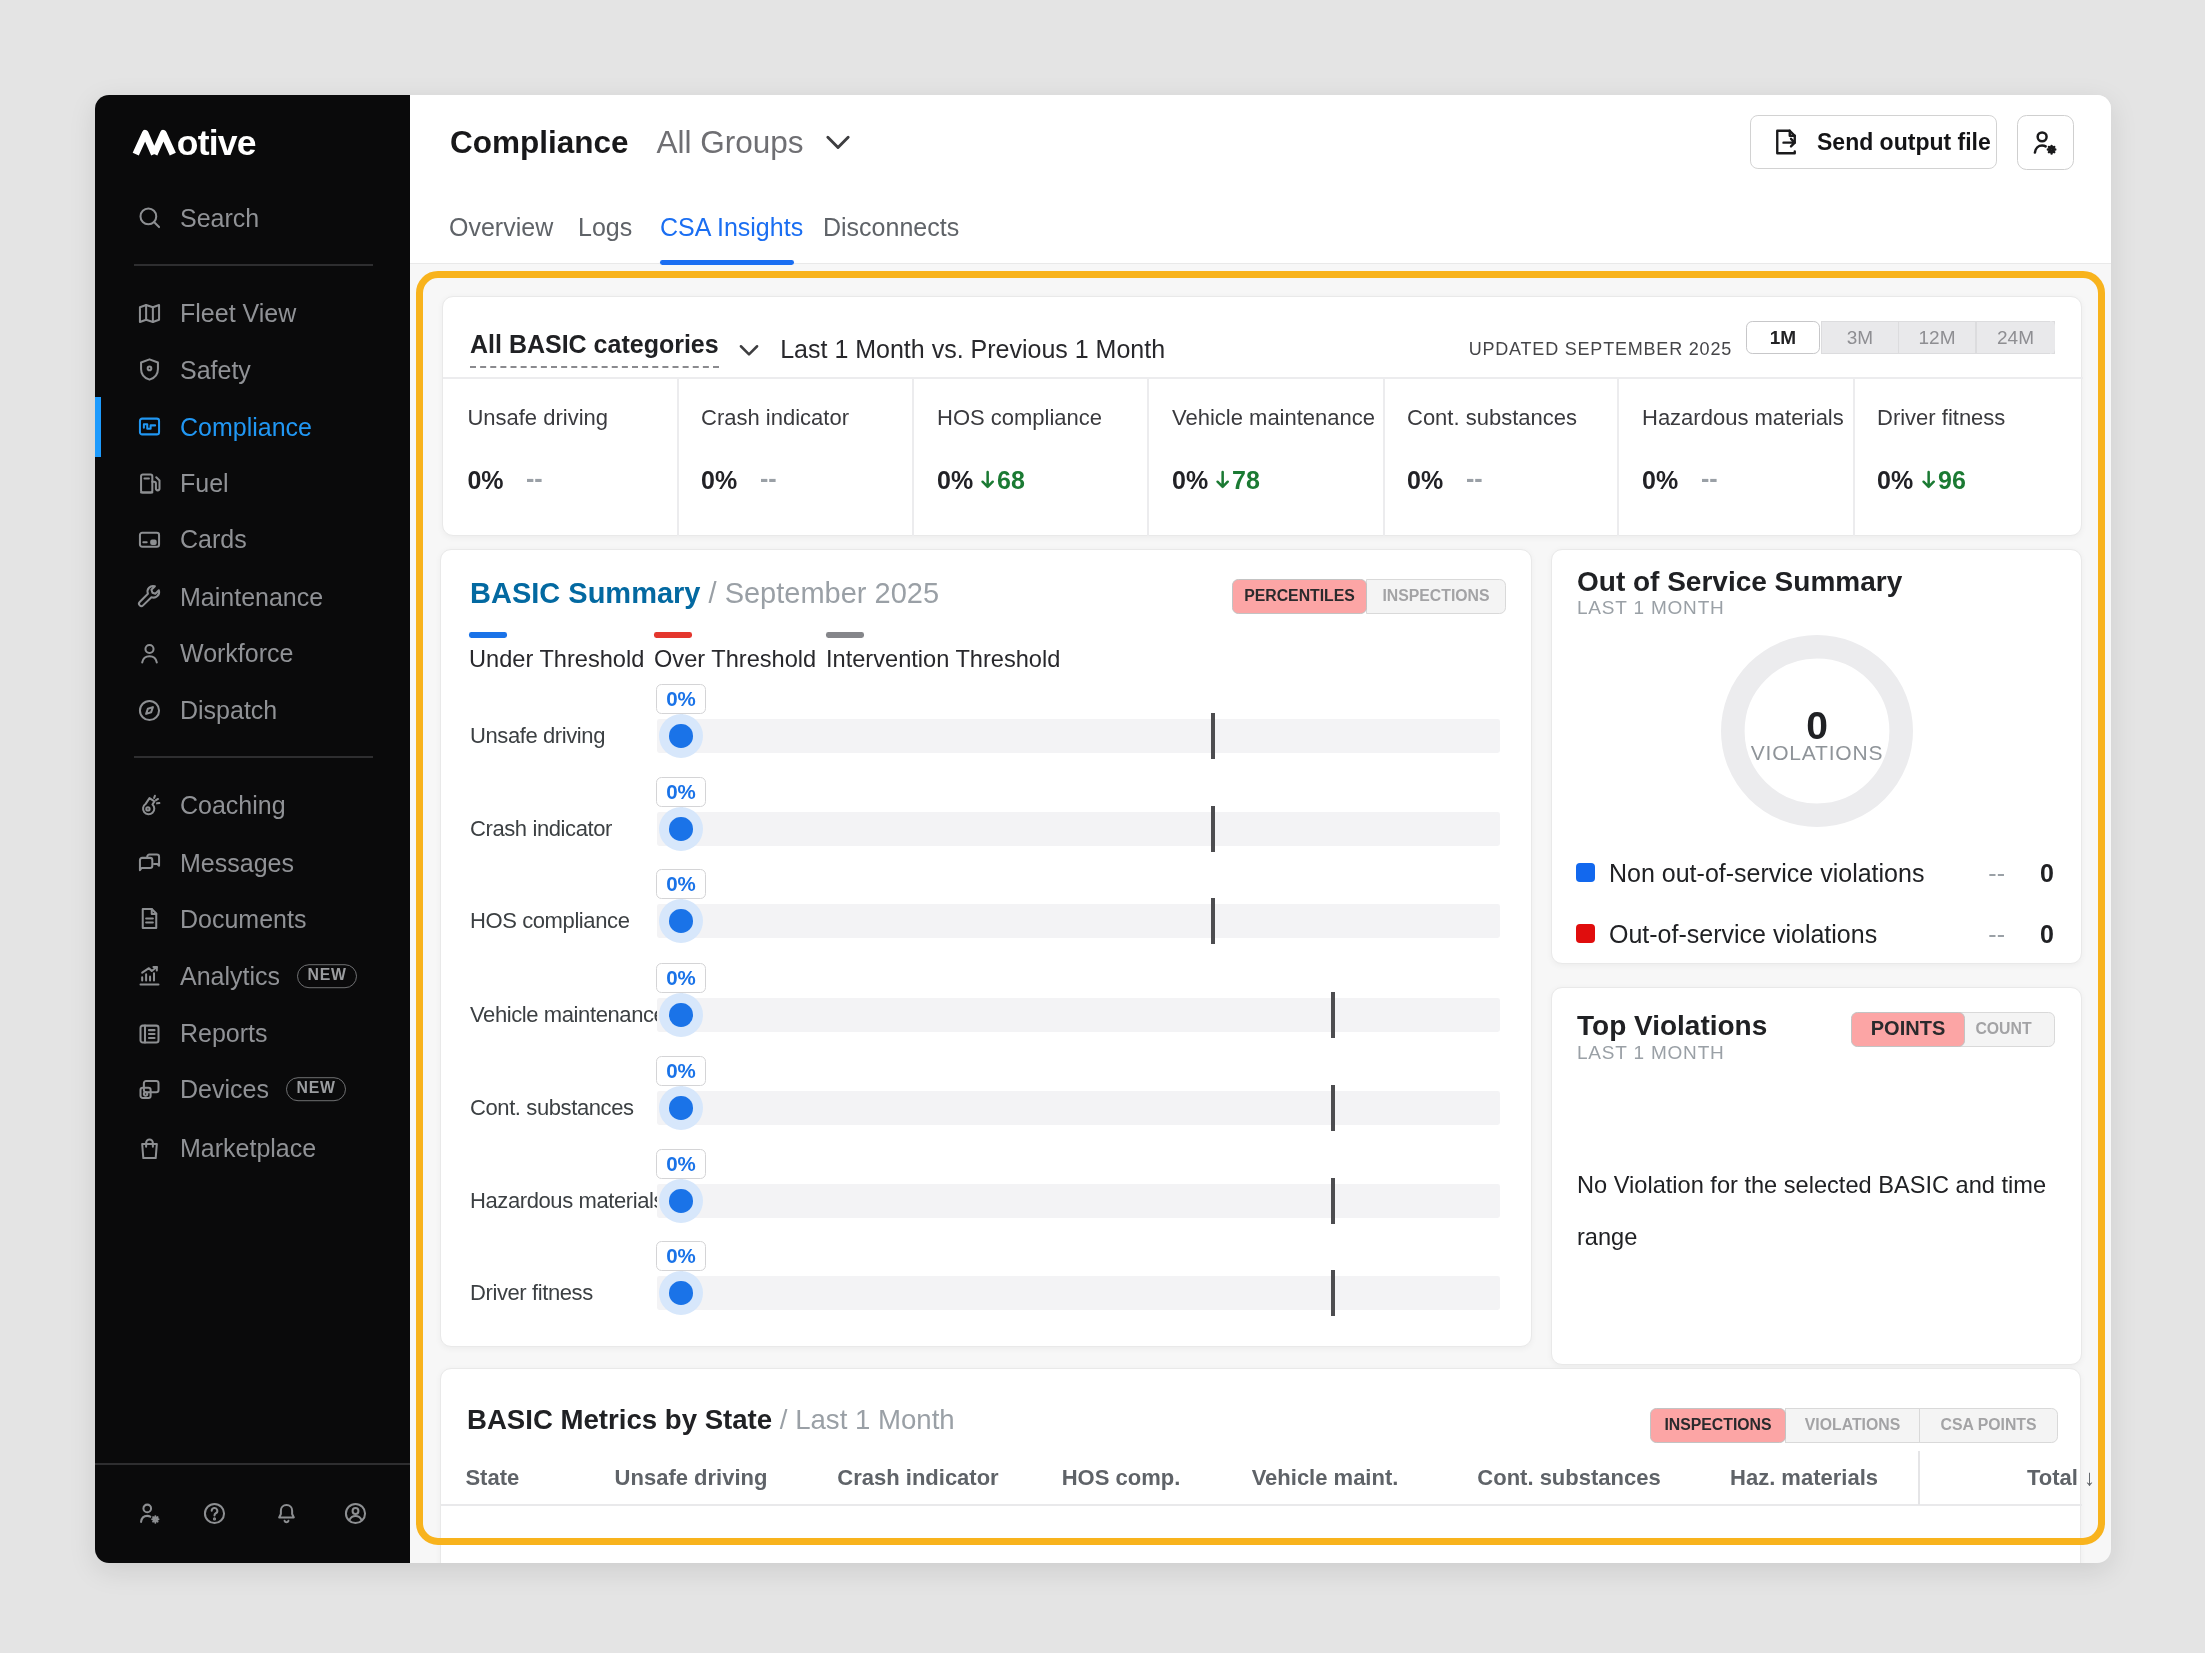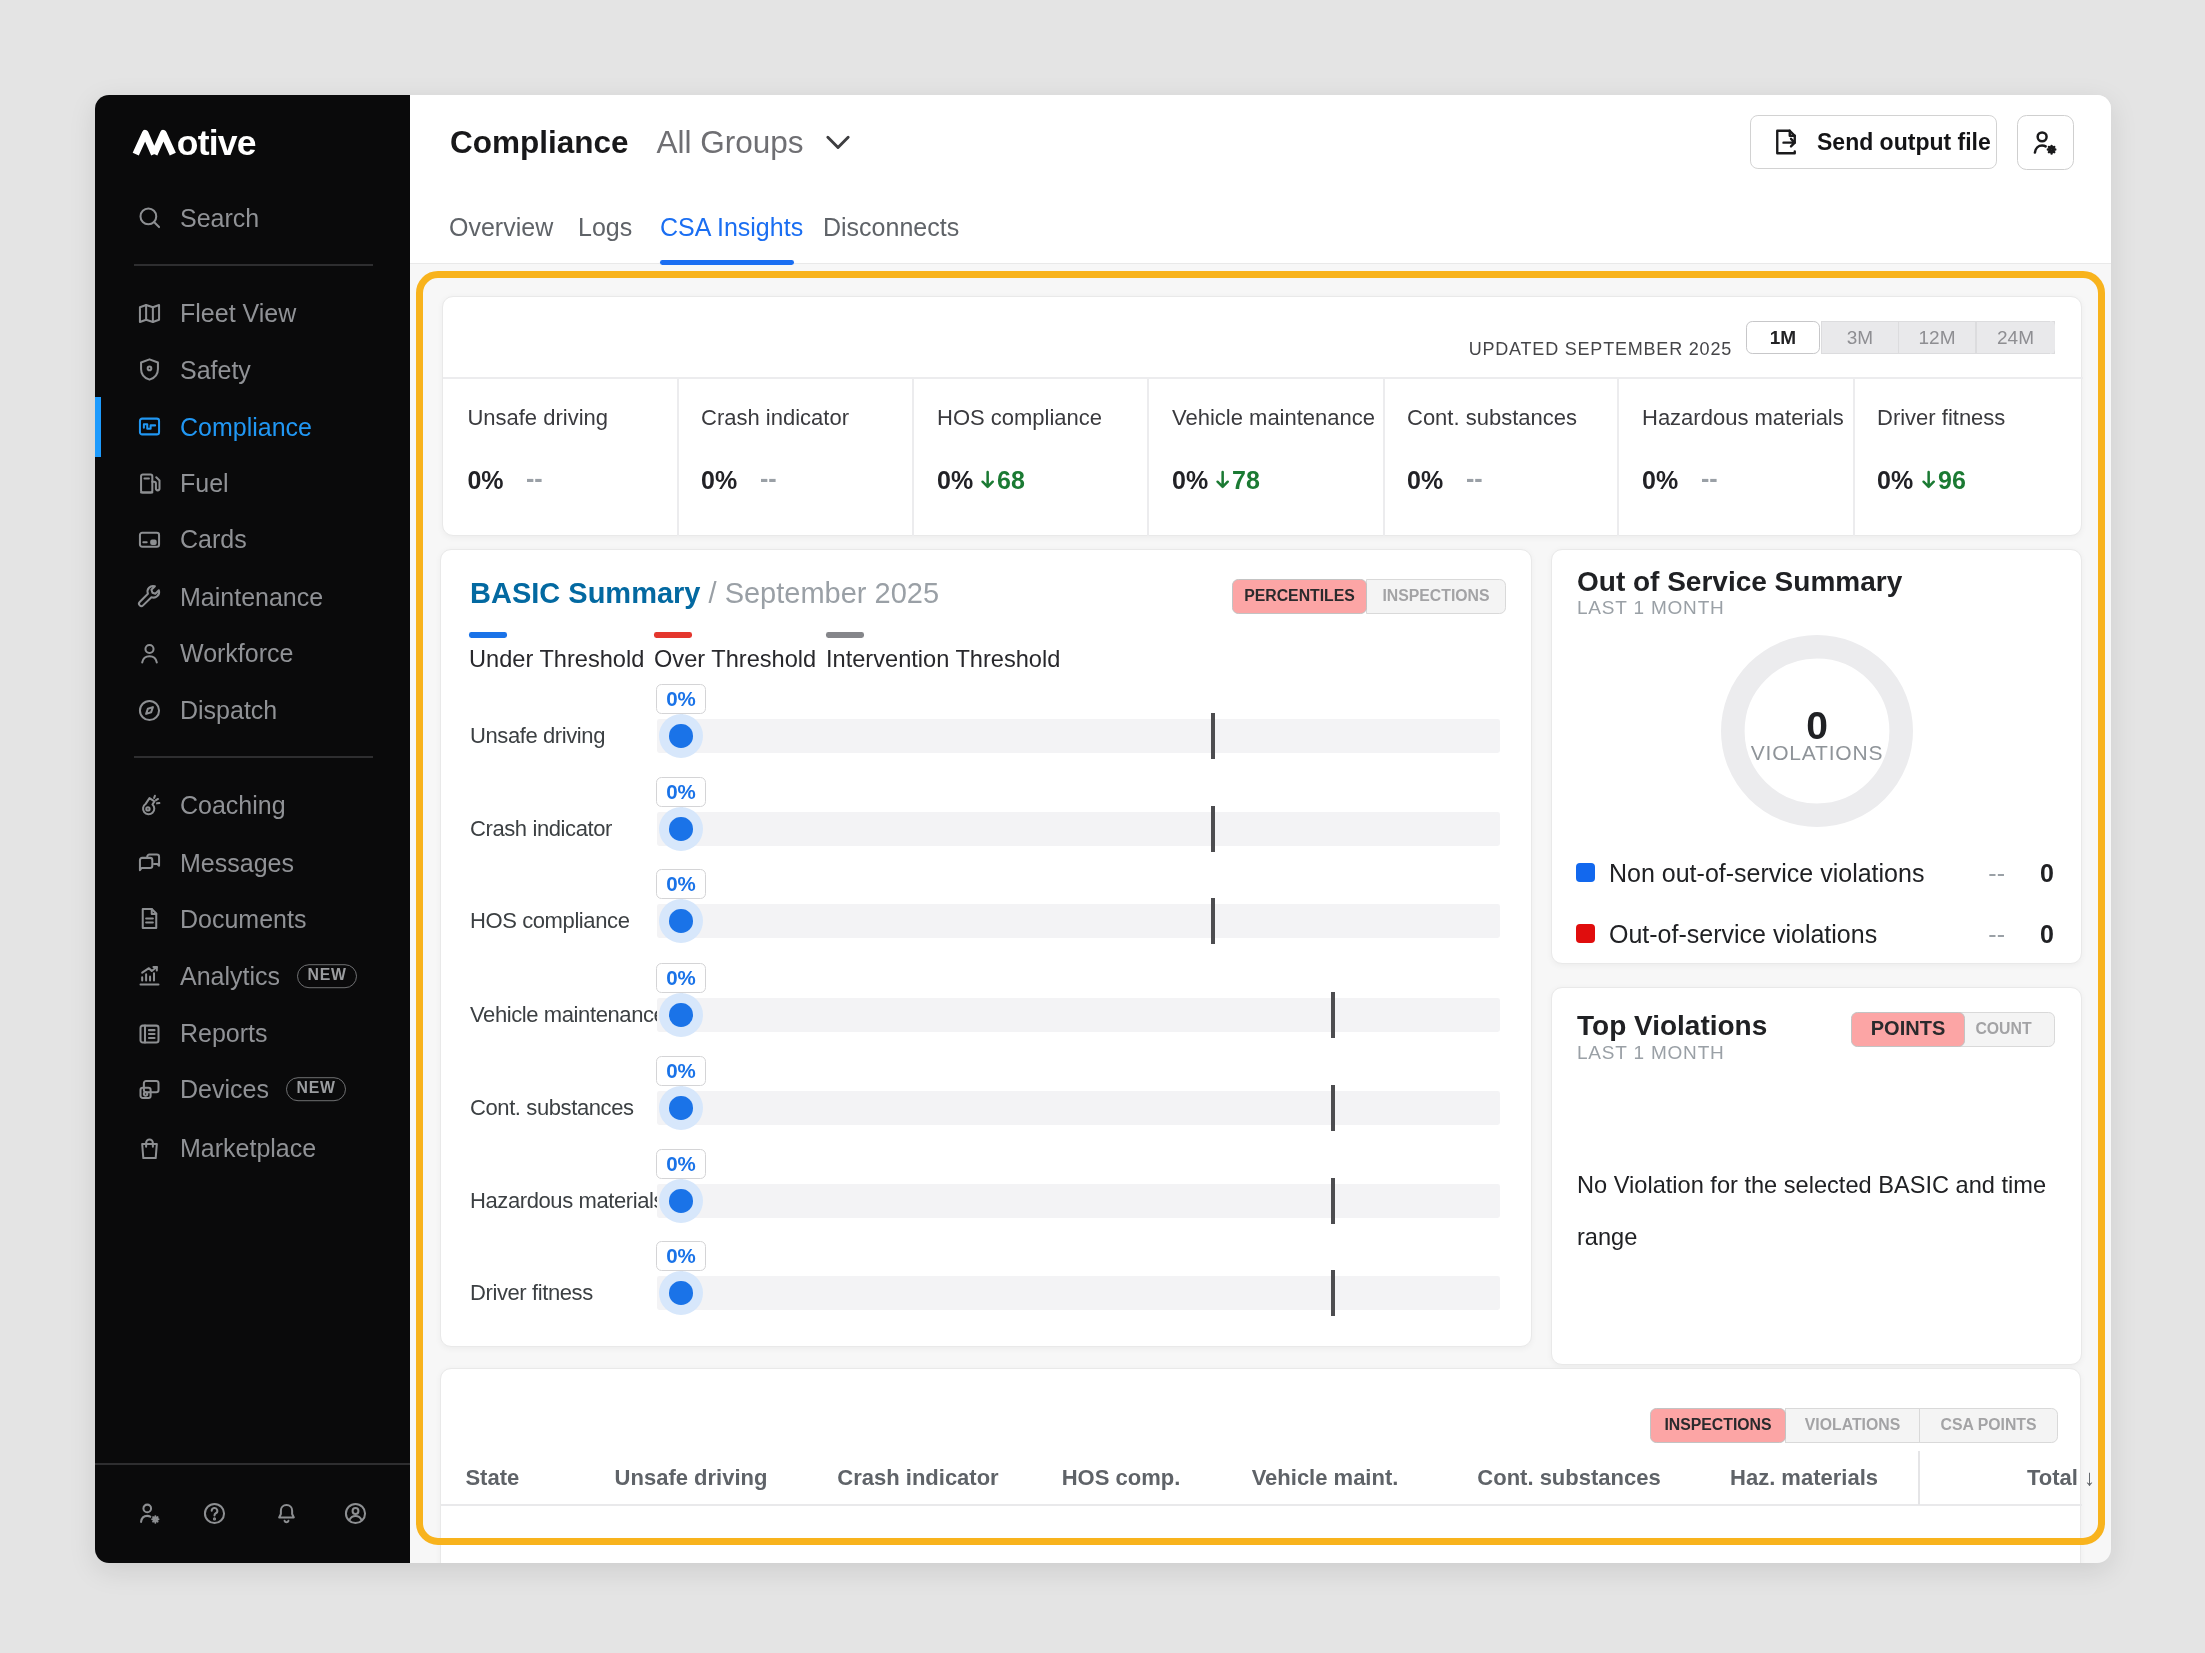--- a/index.html
+++ b/index.html
@@ -170,20 +170,27 @@
 <div class="abs vc" style="left:1407px;top:47px;font-size:23px;font-weight:bold;color:#141416;white-space:nowrap">Send output file</div>
 <div class="abs" style="left:1607px;top:19.7px;width:57px;height:55px;border:1.6px solid #cfcfcf;border-radius:9.5px;background:#fff"></div>
 <svg class="abs" style="left:1619px;top:31.5px" width="31.5" height="31.5" viewBox="0 0 24 24" fill="none" stroke="#1a1a1c" stroke-width="1.9" stroke-linecap="round" stroke-linejoin="round">
         <circle cx="10" cy="7.5" r="3.4"></circle>
         <path d="M4.5 19.5c.4-3.4 2.7-5.4 5.5-5.4 1 0 1.9.2 2.7.7"></path>
         <circle cx="17.2" cy="17.2" r="1.1"></circle>
         <path d="M17.2 14.4v1.2M17.2 19v1.2M20 17.2h-1.2M15.6 17.2h-1.2M19.2 15.2l-.85.85M16.05 18.35l-.85.85M19.2 19.2l-.85-.85M16.05 16.05l-.85-.85"></path>
       </svg>
     </div>
   <div class="card" style="left:347px;top:201px;width:1640px;height:240px">
+<div class="abs" style="left:27px;top:52px;transform:translateY(-50%);display:flex;align-items:center;white-space:nowrap">
+        <span style="font-size:25px;font-weight:bold;color:#202124;border-bottom:2.4px dashed #8a8a8e;padding-bottom:7px">All BASIC categories</span>
+        <svg style="margin-left:19px;margin-top:3.2px" width="22" height="12.6" viewBox="0 0 24 14" fill="none" stroke="#3e3e40" stroke-width="2.8" stroke-linecap="round" stroke-linejoin="round">
+          <path d="M3 2.5l9 9 9-9"></path>
+        </svg>
+        <span style="font-size:25px;color:#28282c;margin-left:20.5px">Last 1 Month vs. Previous 1 Month</span>
+      </div>
 
 <div class="abs vc" style="left:866px;top:52px;width:423px;text-align:right;font-size:18px;color:#454548;letter-spacing:0.8px;white-space:nowrap">UPDATED SEPTEMBER 2025</div>
 <div class="abs" style="left:1303px;top:24.4px;width:74px;height:33px;background:#fff;border:1.6px solid #c7c7c9;border-radius:6.3px;z-index:2;font-size:19px;font-weight:bold;color:#232325;text-align:center;line-height:31.5px">1M</div>
 <div class="abs" style="left:1378px;top:24.4px;width:78px;height:33px;background:#e9e9eb;border:0.8px solid #dcdcde;font-size:19px;color:#8e8e92;text-align:center;line-height:31.5px">3M</div>
 <div class="abs" style="left:1455px;top:24.4px;width:78px;height:33px;background:#e9e9eb;border:0.8px solid #dcdcde;font-size:19px;color:#8e8e92;text-align:center;line-height:31.5px">12M</div>
 <div class="abs" style="left:1533px;top:24.4px;width:79px;height:33px;background:#e9e9eb;border:0.8px solid #dcdcde;font-size:19px;color:#8e8e92;text-align:center;line-height:31.5px">24M</div>
 <div class="abs" style="left:1607px;top:24.4px;width:4.7px;height:33px;background:#e9e9eb;border-radius:0 6.3px 6.3px 0"></div>
 <div class="abs" style="left:0;top:80px;width:1640px;height:1.6px;background:#ececee"></div>
 <div class="abs vc" style="left:24.4px;top:121px;font-size:22px;color:#3a3a3e;white-space:nowrap">Unsafe driving</div>
 <div class="abs vc" style="left:24.4px;top:183px;font-size:25px;font-weight:bold;color:#222226;white-space:nowrap">0%</div>
@@ -297,20 +304,21 @@
 <div class="abs vc" style="left:466px;top:384px;width:36px;text-align:right;font-size:25px;font-weight:bold;color:#202124">0</div>
 </div>
 <div class="card" style="left:1456px;top:892px;width:531px;height:378px">
 <div class="abs" style="left:25px;top:22px;font-size:28px;line-height:31.5px;font-weight:bold;color:#202124;white-space:nowrap">Top Violations</div>
 <div class="abs sg on" style="left:299px;top:24.4px;width:114px;height:35px;font-size:20px;line-height:31.5px;z-index:2">POINTS</div>
 <div class="abs sg off" style="left:400px;top:24.4px;width:103px;height:35px;font-size:15.8px;line-height:31.5px;border-radius:0 6.3px 6.3px 0">COUNT</div>
 <div class="abs" style="left:25px;top:54px;font-size:19px;color:#9aa0a6;letter-spacing:0.8px;white-space:nowrap">LAST 1 MONTH</div>
 <div class="abs" style="left:25px;top:171px;width:484px;font-size:23.6px;line-height:52px;color:#202124">No Violation for the selected BASIC and time range</div>
 </div>
 <div class="card" style="left:345px;top:1273px;width:1641px;height:236px">
+<div class="abs" style="left:26px;top:35px;font-size:27.6px;white-space:nowrap"><span style="font-weight:bold;color:#202124">BASIC Metrics by State</span> <span style="color:#9aa0a6">/ Last 1 Month</span></div>
 <div class="abs sg on" style="left:1209px;top:39px;width:136px;height:35px;font-size:15.8px;line-height:31.5px;z-index:2">INSPECTIONS</div>
 <div class="abs sg off" style="left:1344px;top:39px;width:135px;height:35px;font-size:15.8px;line-height:31.5px">VIOLATIONS</div>
 <div class="abs sg off" style="left:1478px;top:39px;width:139px;height:35px;font-size:15.8px;line-height:31.5px;border-radius:0 6.3px 6.3px 0">CSA POINTS</div>
 <div class="abs" style="left:0;top:135px;width:1641px;height:1.6px;background:#e9e9eb"></div>
 <div class="abs hname vc" style="left:24.4px;top:109px">State</div>
 <div class="abs hname vc" style="left:250px;top:109px;transform:translate(-50%,-50%)">Unsafe driving</div>
 <div class="abs hname vc" style="left:477px;top:109px;transform:translate(-50%,-50%)">Crash indicator</div>
 <div class="abs hname vc" style="left:680px;top:109px;transform:translate(-50%,-50%)">HOS comp.</div>
 <div class="abs hname vc" style="left:884px;top:109px;transform:translate(-50%,-50%)">Vehicle maint.</div>
 <div class="abs hname vc" style="left:1128px;top:109px;transform:translate(-50%,-50%)">Cont. substances</div>

